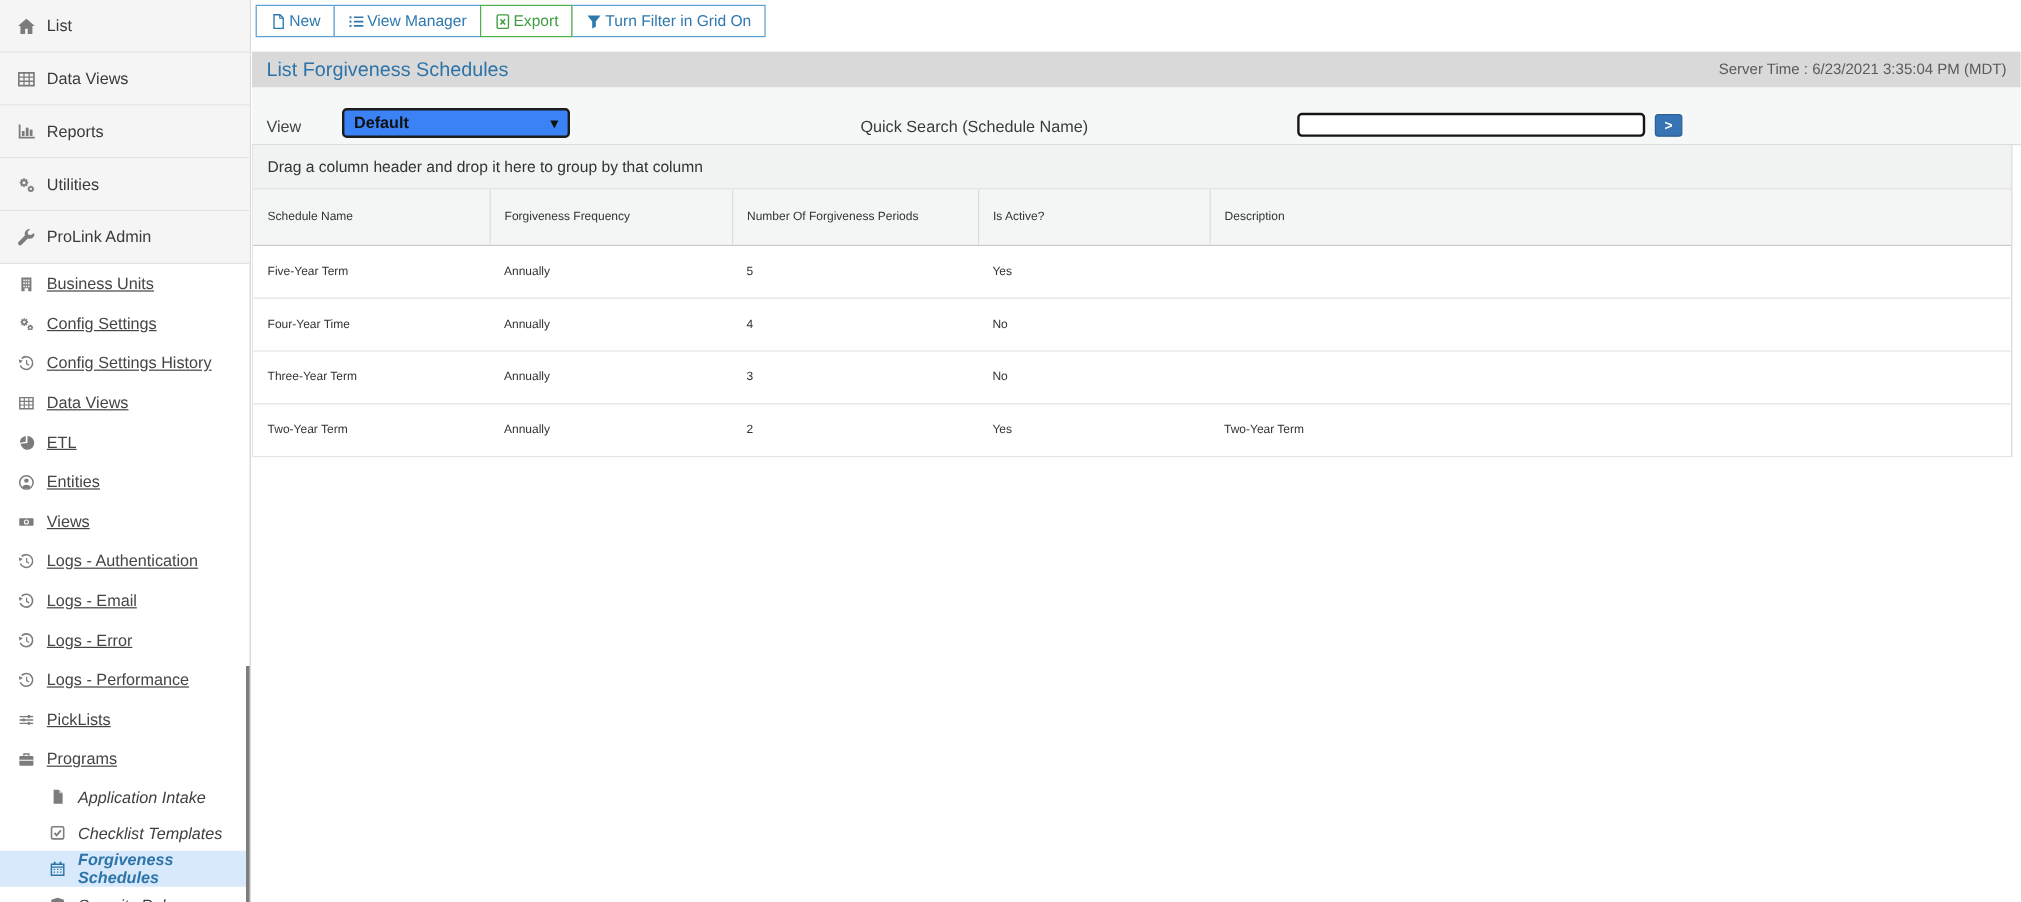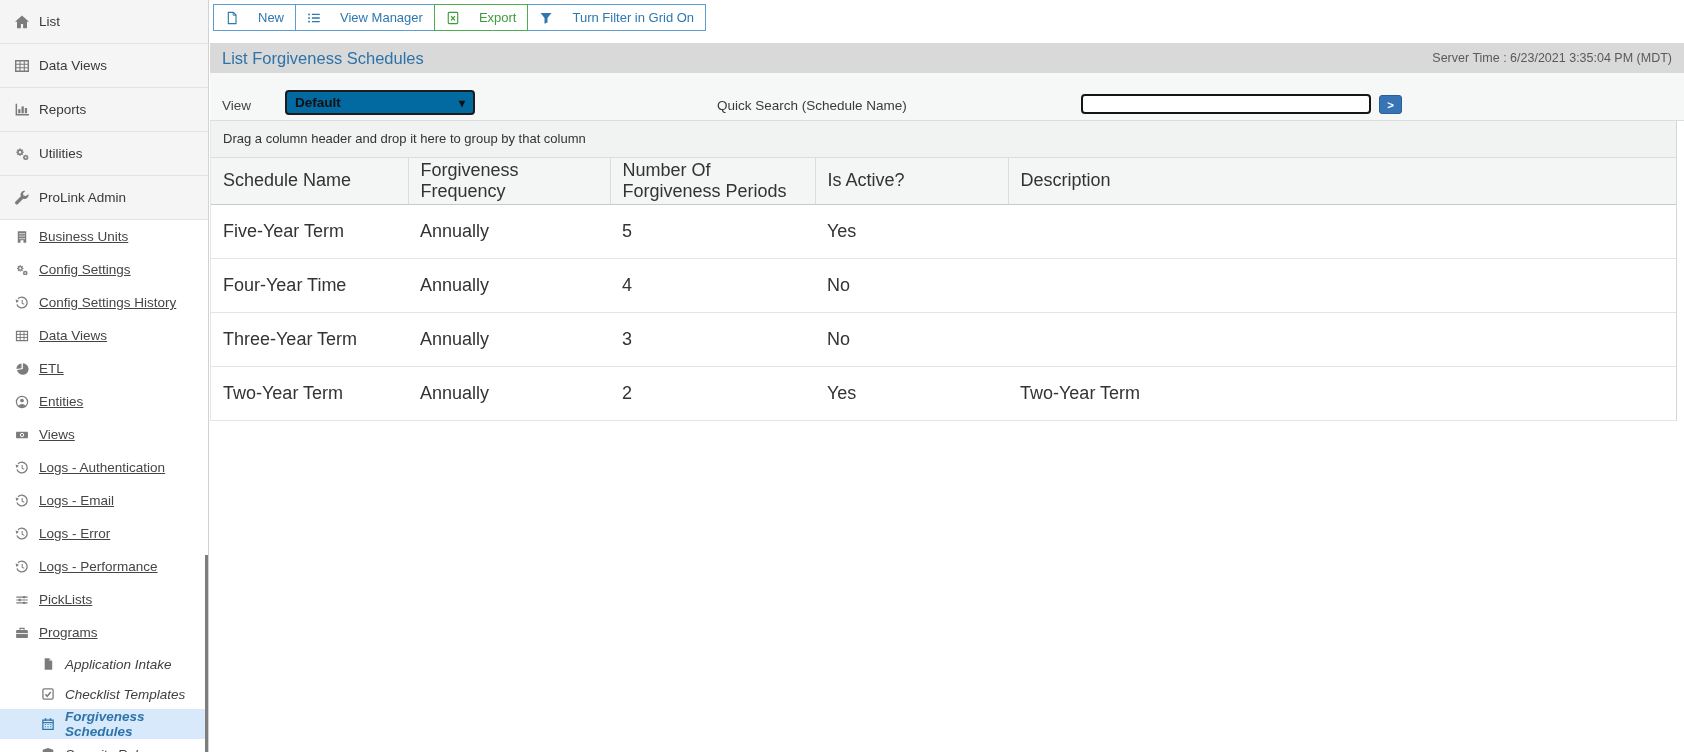--- a/index.html
+++ b/index.html
@@ -24,51 +24,51 @@
   .side-prog .ic-box { margin-left:38px; }
   .side-item.active { background:#d7e9fb; color:#2e74a9; font-weight:bold; }
   .side-item.active .ic-box { color:#2e74a9; }
   .scroll-thumb { position:absolute; right:0; top:555px; width:3px; height:197px; background:#7d7d7d; }
 
   
   .content { position:absolute; left:210px; top:0; width:1474px; height:752px; background:#fff; }
 
   .toolbar { height:43px; padding:4px 0 0 3px; }
   .btn-group { display:flex; }
-  .tb-btn { display:flex; align-items:center; gap:19px; height:27px; padding:0 11px;
+  .tb-btn { display:flex; align-items:center; gap:2px; height:27px; padding:0 11px;
             background:#fff; border:1px solid #5b9fd2; color:#2e78ad; font-size:13px;
             margin-left:-1px; cursor:pointer; white-space:nowrap; }
   .tb-btn:first-child { margin-left:0; }
   .tb-btn.green { border:1px solid #4cae4c; color:#3f9d3f; position:relative; z-index:2; }
 
   .page-header { height:30px; background:#d9d9d9; display:flex; align-items:center;
                  justify-content:space-between; padding:0 12px; }
   .page-title { color:#2e73a8; font-size:16.5px; }
   .server-time { color:#5a5a5a; font-size:12.5px; }
 
   .filter-row { position:relative; height:48px; background:#f6f7f7; border-bottom:1px solid #dddddd; }
   .view-label { position:absolute; left:12px; top:25px; color:#444; font-size:13.5px; }
   .view-select { position:absolute; left:75px; top:17px; width:190px; height:25px;
-                 background:#0369a1; border:2px solid #1c1c1c; border-radius:4px; cursor:pointer;
+                 background:#3b82f6; border:2px solid #1c1c1c; border-radius:4px; cursor:pointer;
                  display:flex; align-items:center; justify-content:space-between;
                  padding:0 8px; font-size:13.5px; font-weight:bold; color:#111; }
   .view-select .chev { font-size:12px; color:#111; }
   .qs-label { position:absolute; left:507px; top:25px; color:#3a3a3a; font-size:13.5px; }
   .qs-input { position:absolute; left:871px; top:21px; width:290px; height:20px;
               border:2px solid #151515; border-radius:4px; background:#fff; padding:0 6px;
               font-family:"Liberation Sans", sans-serif; font-size:13px; outline:none; }
   .qs-go { position:absolute; left:1169px; top:22px; width:23px; height:19px;
            background:#3674b5; border:1px solid #2b5f96; border-radius:3px; color:#fff;
            font-size:11.5px; font-weight:bold; display:flex; align-items:center;
            justify-content:center; cursor:pointer; }
 
   .grid { width:1467px; border-left:1px solid #e6e6e6; border-right:1px solid #d6d6d6; }
   .drag-row { height:37px; line-height:36px; padding-left:12px; background:#f1f2f2;
               border-bottom:1px solid #dddddd; color:#333; font-size:13px; }
-  table.lgrid { width:100%; border-collapse:collapse; table-layout:fixed; font-size:18px; }
+  table.lgrid { width:100%; border-collapse:collapse; table-layout:fixed; font-size:10px; }
   table.lgrid th { height:46px; background:#f4f5f5; font-weight:normal; text-align:left;
                    padding:0 12px; color:#333; border-bottom:1px solid #c9c9c9;
                    border-left:1px solid #dcdcdc; cursor:pointer; }
   table.lgrid th:first-child { border-left:none; }
   table.lgrid td { height:35px; padding:16px 12px; background:#fff; color:#333;
                    border-bottom:1px solid #e4e4e4; overflow:hidden; white-space:nowrap; }
   .c1{width:197px}.c2{width:202px}.c3{width:205px}.c4{width:193px}
 </style>
 </head>
 <body>

